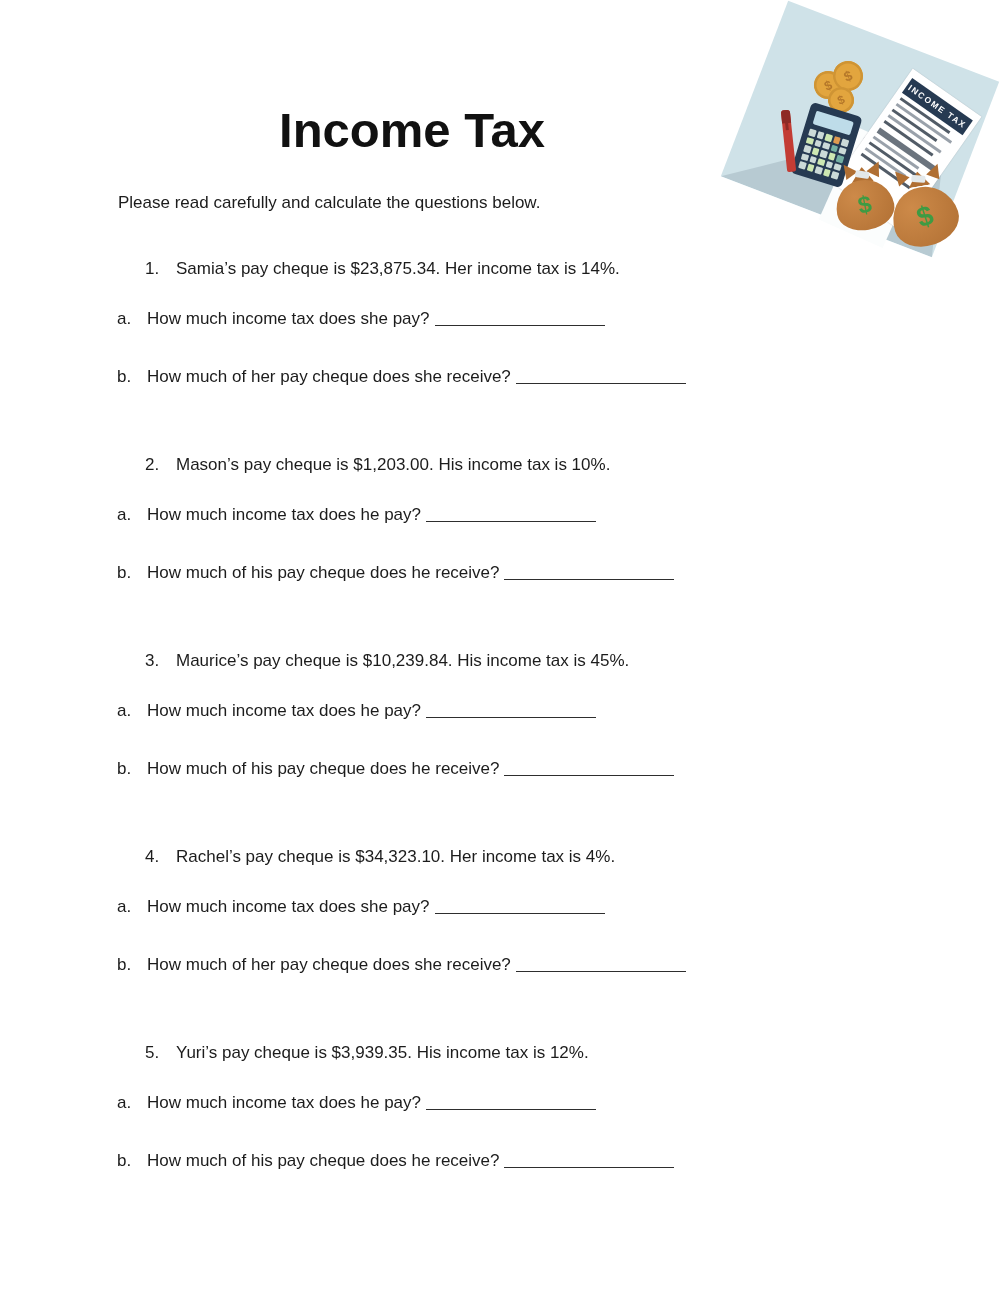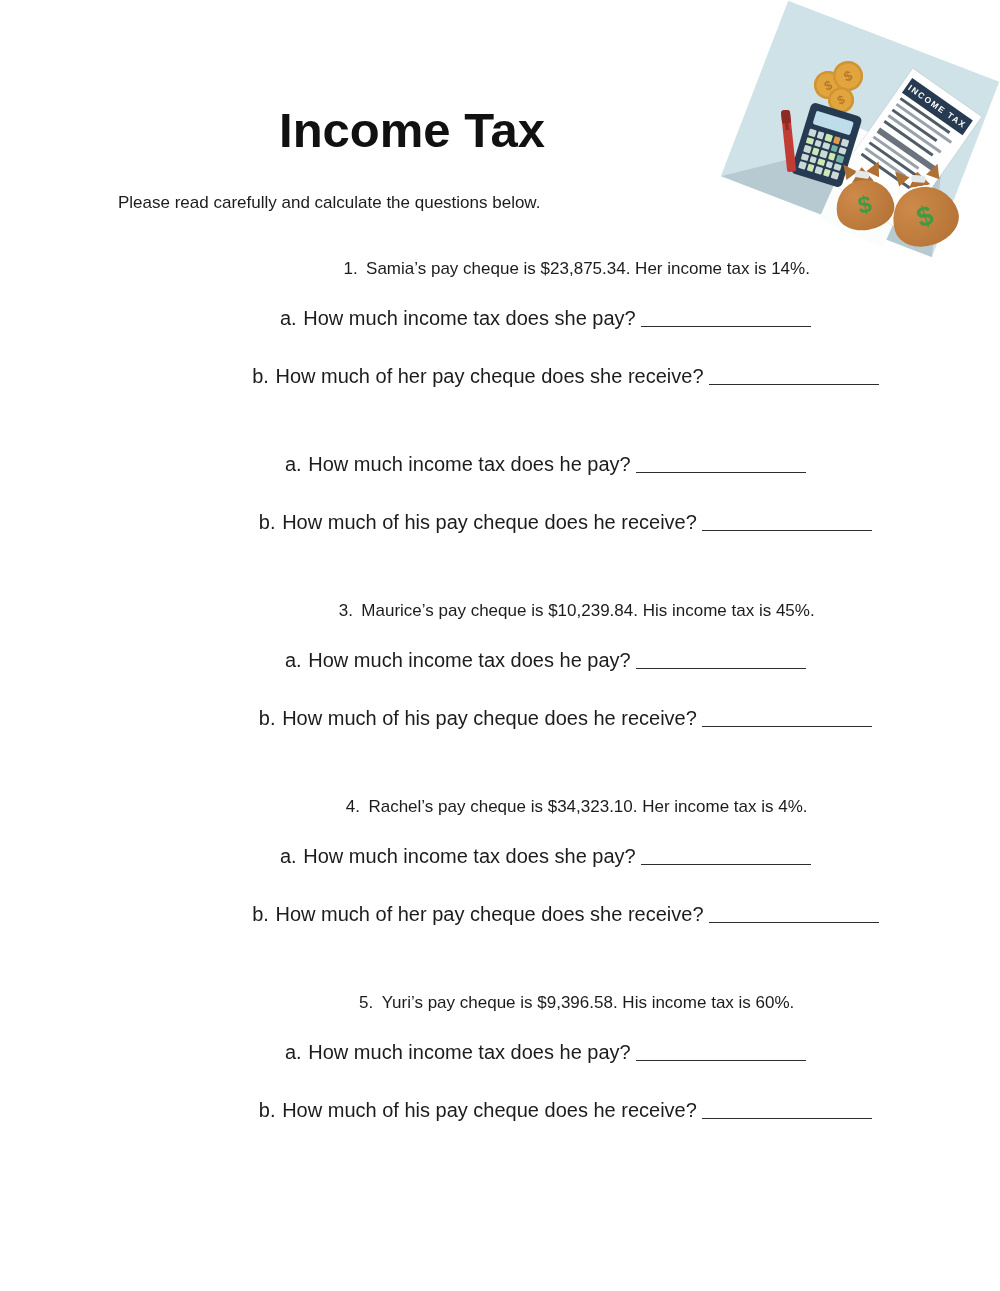--- a/index.html
+++ b/index.html
@@ -11,26 +11,26 @@
   .title{
     position:absolute;top:102px;left:0;width:824px;margin:0;
     text-align:center;font-size:49px;font-weight:700;color:#111;
     letter-spacing:0px;line-height:1.15;
   }
   .instructions{
     position:absolute;top:192px;left:118px;margin:0;
     font-size:17px;line-height:21px;color:#1c1c1c;text-align:center;
   }
   .questions{position:absolute;top:258px;left:0;width:100%;}
-  .question{margin:0 0 67px 0;text-align:center;}
+  .question{margin:0 0 67px 0;}
   .prompt-row{padding-left:145px;font-size:17px;line-height:21px;}
   .qnum{display:inline-block;width:31px;}
-  .part-row{padding-left:84px;font-size:20px;line-height:21px;}
+  .part-row{padding-left:117px;font-size:17px;line-height:21px;}
   .part-row.first{margin-top:29px;}
-  .part-row.second{margin-top:37px;margin-left:40px;}
+  .part-row.second{margin-top:37px;}
   .plabel{display:inline-block;width:30px;}
   .blank{
     display:inline-block;width:170px;height:15px;margin-left:5px;
     border-bottom:1.6px solid #2e2e2e;position:relative;top:2px;
   }
   
   .illu{position:absolute;top:0;left:720px;width:280px;height:270px;}
   .panel{
     position:absolute;left:27px;top:35px;width:226px;height:188px;
     background:var(--panel,#cfe2e8);transform:rotate(21deg);overflow:hidden;z-index:1;
@@ -193,20 +193,23 @@
   <div class="part-row first">
     <span class="plabel">a.</span><span>How much income tax does she pay?</span><span class="blank"></span>
   </div>
 
   <div class="part-row second">
     <span class="plabel">b.</span><span>How much of her pay cheque does she receive?</span><span class="blank"></span>
   </div>
 </div>
 
   <div class="question">
+    <div class="prompt-row">
+      <span class="qnum">2.</span><span>Mason’s pay cheque is $1,203.00. His income tax is 10%.</span>
+    </div>
 
   <div class="part-row first">
     <span class="plabel">a.</span><span>How much income tax does he pay?</span><span class="blank"></span>
   </div>
 
   <div class="part-row second">
     <span class="plabel">b.</span><span>How much of his pay cheque does he receive?</span><span class="blank"></span>
   </div>
 </div>
 
@@ -233,21 +236,21 @@
     <span class="plabel">a.</span><span>How much income tax does she pay?</span><span class="blank"></span>
   </div>
 
   <div class="part-row second">
     <span class="plabel">b.</span><span>How much of her pay cheque does she receive?</span><span class="blank"></span>
   </div>
 </div>
 
   <div class="question">
     <div class="prompt-row">
-      <span class="qnum">5.</span><span>Yuri’s pay cheque is $9,396.58. His income tax is 60%.</span>
+      <span class="qnum">5.</span><span>Yuri’s pay cheque is $3,939.35. His income tax is 12%.</span>
     </div>
 
   <div class="part-row first">
     <span class="plabel">a.</span><span>How much income tax does he pay?</span><span class="blank"></span>
   </div>
 
   <div class="part-row second">
     <span class="plabel">b.</span><span>How much of his pay cheque does he receive?</span><span class="blank"></span>
   </div>
 </div>

